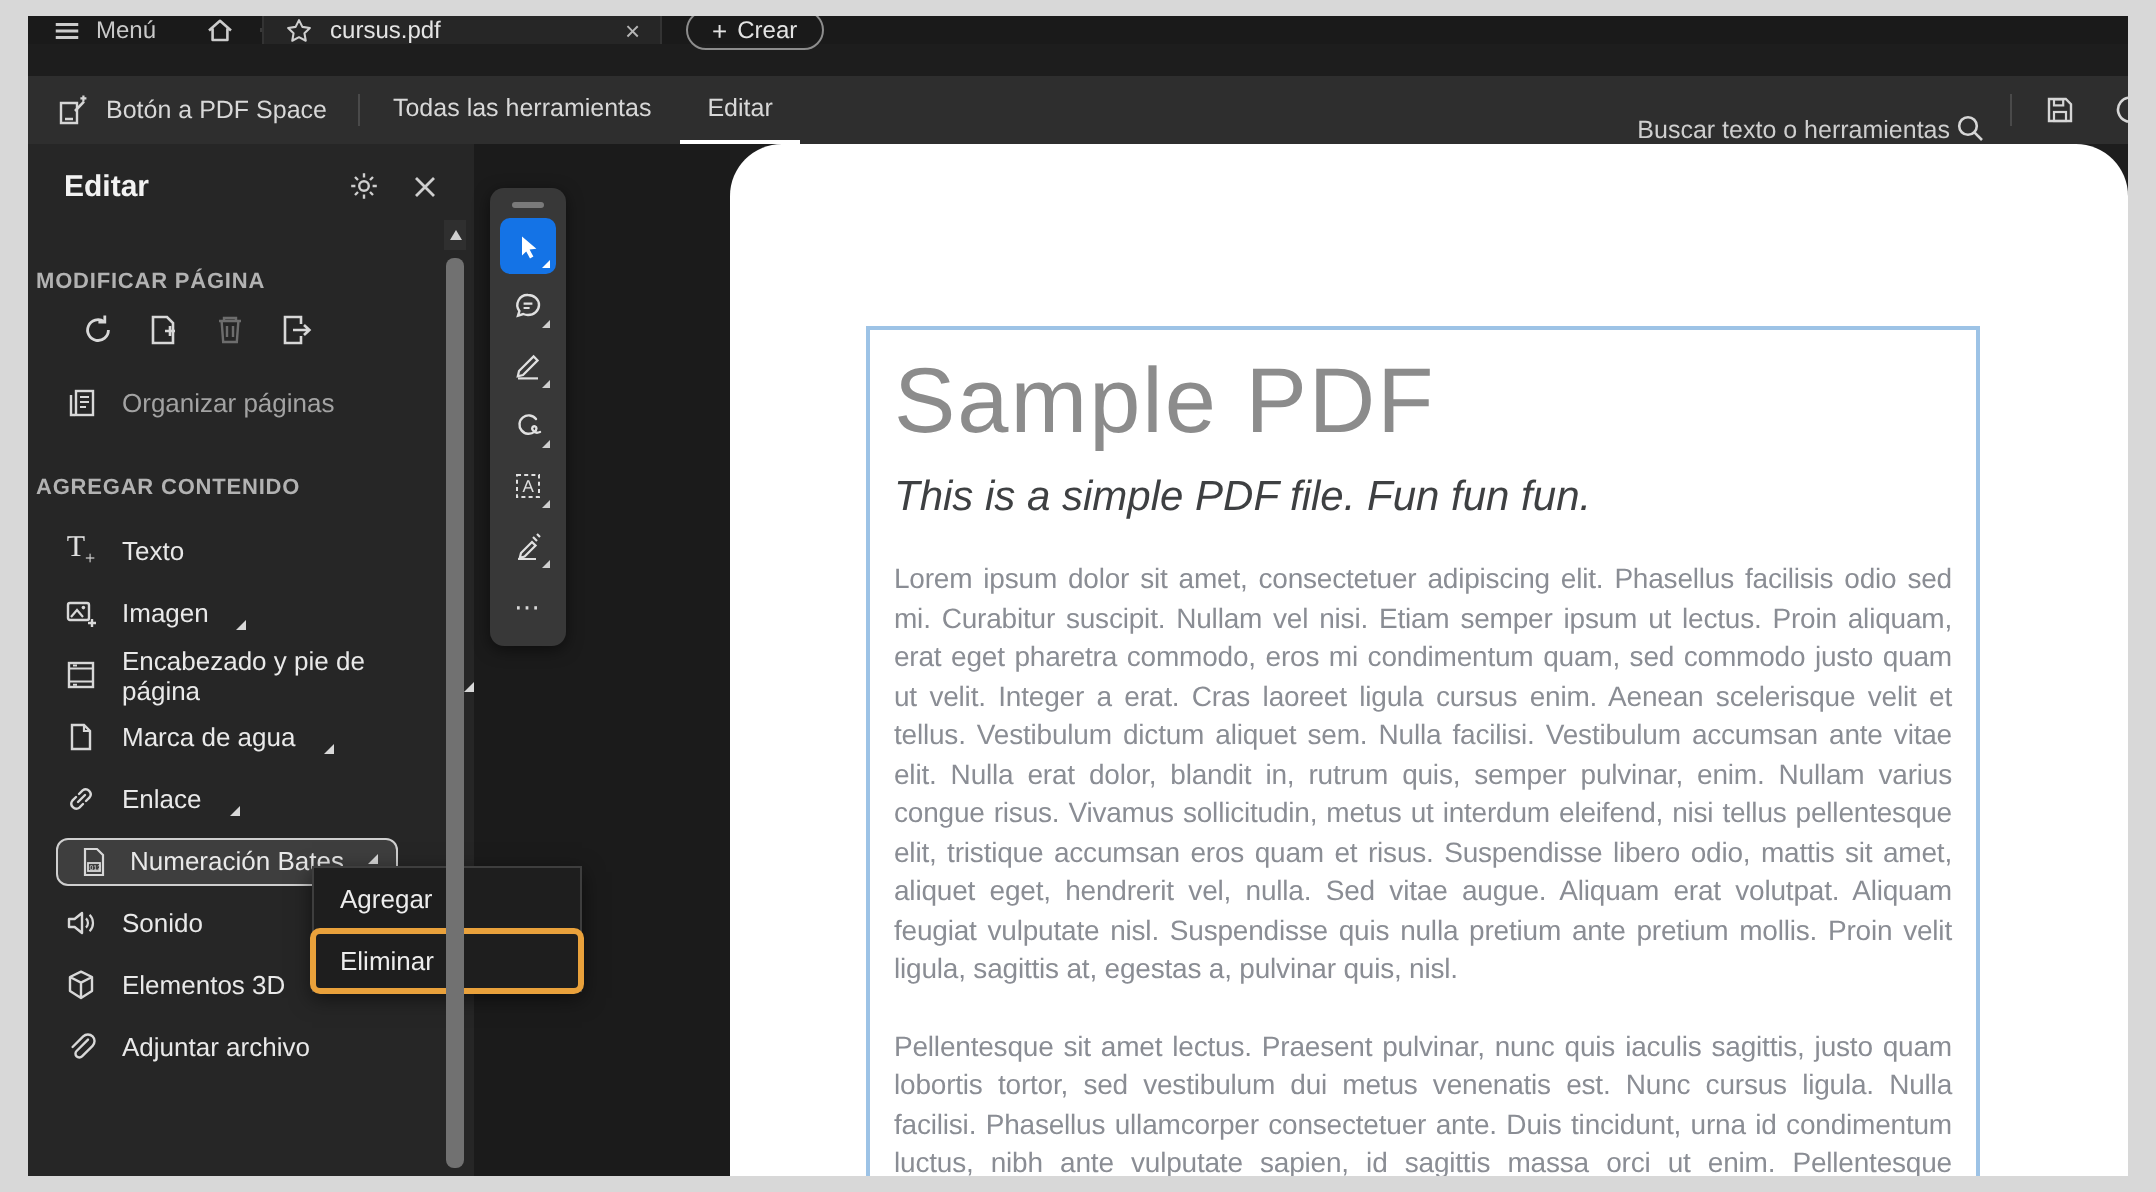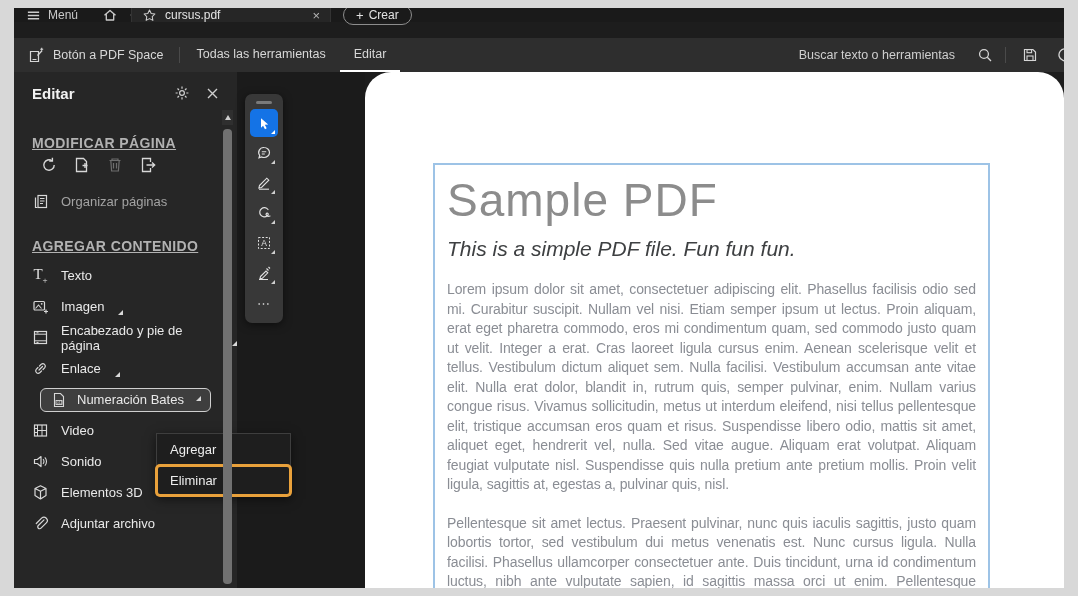--- a/index.html
+++ b/index.html
@@ -16,36 +16,36 @@
   .create-btn { display:flex; align-items:center; gap:5px; border:1px solid #8d8d8d; border-radius:12px; padding:2px 12px; margin:4px 0 4px 12px; align-self:center; color:#e3e3e3; cursor:pointer; }
   .plus-glyph { font-size:13px; color:#e3e3e3; line-height:1; }
 
   
   .toolbar { position:absolute; left:0; top:30px; width:100%; height:34px; background:#2e2e2e; display:flex; align-items:stretch; color:#d8d8d8; font-size:12.5px; }
   .tbar-item { display:flex; align-items:center; gap:8px; padding:0 14px; cursor:pointer; }
   .tbar-tab { display:flex; align-items:center; padding:0 14px; cursor:pointer; border-bottom:2px solid transparent; }
   .tbar-tab.active { border-bottom:2px solid #fff; }
   .tbar-sep { width:1px; background:#4a4a4a; margin:9px 2px; }
   .tbar-right { margin-left:auto; display:flex; align-items:stretch; }
-  .search-box { display:flex; align-items:center; gap:22px; padding:0 10px; color:#cfcfcf; cursor:pointer; }
+  .search-box { display:flex; align-items:flex-end; gap:2px; padding:0 10px; color:#cfcfcf; cursor:pointer; }
 
   
   .sidebar { position:absolute; left:0; top:64px; width:223px; height:516px; background:#262626; }
   .sb-header { position:absolute; left:0; top:0; width:100%; height:42px; display:flex; align-items:center; padding:0 18px; }
   .sb-title { font-size:15px; font-weight:bold; color:#f2f2f2; flex:1; }
   .sb-hicon { margin-left:16px; cursor:pointer; display:flex; }
-  .sb-section { position:absolute; left:18px; font-size:14px; font-weight:bold; letter-spacing:.4px; color:#b2b2b2;text-decoration:underline; }
+  .sb-section { position:absolute; left:4px; font-size:11px; font-weight:bold; letter-spacing:.4px; color:#b2b2b2; }
   .modify-icons { position:absolute; left:26px; top:84px; display:flex; gap:15px; }
   .mod-icon { width:18px; height:18px; cursor:pointer; display:flex; }
   .mod-icon.disabled { opacity:.4; }
   .sb-row { position:absolute; left:0; width:100%; height:30px; display:flex; align-items:center; gap:12px; padding-left:18px; font-size:13px; color:#a3a3a3; cursor:pointer; }
   .sb-items { position:absolute; left:0; top:188px; width:100%; }
   .sb-item { height:31px; display:flex; align-items:center; gap:12px; padding-left:18px; font-size:13px; color:#e9e9e9; cursor:pointer; }
   .sb-item .ic { width:17px; display:flex; justify-content:center; }
-  .sb-item.selected { height:31px; padding-left:12px; }
+  .sb-item.selected { height:31px; padding-left:0; }
   .chip { display:inline-flex; align-items:center; gap:10px; background:#3e3e3e; border:1px solid #cfcfcf; border-radius:6px; padding:3px 9px 3px 9px; margin-left:14px; }
   .submenu-corner { width:0; height:0; border-bottom:5px solid #d8d8d8; border-left:5px solid transparent; align-self:flex-end; margin:0 0 7px 2px; }
   .t-plus { font-family:"Liberation Serif", serif; font-size:15px; color:#e0e0e0; line-height:1; }
   .t-plus sub { font-size:9px; }
 
   
   .sb-scroll { position:absolute; right:4px; top:38px; bottom:0; width:11px; z-index:60; }
   .sb-up { position:absolute; top:0; left:0; width:11px; height:15px; background:#2f2f2f; display:flex; align-items:center; justify-content:center; cursor:pointer; }
   .sb-up:before { content:""; width:0; height:0; border-left:3.5px solid transparent; border-right:3.5px solid transparent; border-bottom:5px solid #cfcfcf; }
   .sb-thumb { position:absolute; top:19px; bottom:4px; left:1px; width:9px; background:#717171; border-radius:4px; cursor:grab; }
@@ -237,20 +237,30 @@
       </div>
       <div class="sb-item">
         <span class="ic">
           <svg width="17" height="17" viewBox="0 0 17 17">
               <rect x="2.5" y="2.5" width="12" height="12" stroke="#d8d8d8" stroke-width="1.2" fill="none"></rect>
               <path d="M2.5 5.2h12M2.5 11.8h12" stroke="#d8d8d8" stroke-width="1"></path>
               <path d="M4.5 3.8h2M4.5 13.4h2" stroke="#d8d8d8" stroke-width="1"></path>
             </svg>
         </span>
         <span>Encabezado y pie de página</span>
+        <span class="submenu-corner"></span>
+      </div>
+      <div class="sb-item">
+        <span class="ic">
+          <svg width="17" height="17" viewBox="0 0 17 17">
+              <path d="M4 2.5h6l3 3v9H4z" stroke="#d8d8d8" stroke-width="1.2" fill="none"></path>
+              <path d="M10 2.5v3h3" stroke="#d8d8d8" stroke-width="1.1" fill="none"></path>
+            </svg>
+        </span>
+        <span>Marca de agua</span>
         <span class="submenu-corner"></span>
       </div>
       <div class="sb-item">
         <span class="ic">
           <svg width="17" height="17" viewBox="0 0 17 17">
               <path d="M7 10l3.5-3.5M6 7.5 4.2 9.3a2.5 2.5 0 0 0 3.5 3.5l1.8-1.8M11 9.5l1.8-1.8a2.5 2.5 0 0 0-3.5-3.5L7.5 6" stroke="#d8d8d8" stroke-width="1.2" fill="none" stroke-linecap="round"></path>
             </svg>
         </span>
         <span>Enlace</span>
         <span class="submenu-corner"></span>
@@ -264,29 +274,20 @@
                 <text x="5.8" y="11.8" font-size="3.4" fill="#d8d8d8" font-family="Liberation Sans, sans-serif">012</text>
               </svg>
           </span>
           <span>Numeración Bates</span>
           <span class="submenu-corner"></span>
         </span>
       </div>
       <div class="sb-item">
         <span class="ic">
           <svg width="17" height="17" viewBox="0 0 17 17">
-              <rect x="2.5" y="3" width="12" height="11" stroke="#d8d8d8" stroke-width="1.2" fill="none"></rect>
-              <path d="M5.5 3v11M2.5 6.5h3M2.5 10.5h3M5.5 8.5h9M10 3v11" stroke="#d8d8d8" stroke-width="1"></path>
-            </svg>
-        </span>
-        <span>Video</span>
-      </div>
-      <div class="sb-item">
-        <span class="ic">
-          <svg width="17" height="17" viewBox="0 0 17 17">
               <path d="M2.5 6.5v4h2.8L9 13.5v-10L5.3 6.5z" stroke="#d8d8d8" stroke-width="1.2" fill="none" stroke-linejoin="round"></path>
               <path d="M11 6.2a3.2 3.2 0 0 1 0 4.6M12.8 4.4a5.8 5.8 0 0 1 0 8.2" stroke="#d8d8d8" stroke-width="1.1" fill="none"></path>
             </svg>
         </span>
         <span>Sonido</span>
       </div>
       <div class="sb-item">
         <span class="ic">
           <svg width="17" height="17" viewBox="0 0 17 17">
               <path d="M8.5 1.8 14 4.5v7L8.5 15 3 11.5v-7zM3 4.5l5.5 2.8L14 4.5M8.5 7.3V15" stroke="#d8d8d8" stroke-width="1.2" fill="none" stroke-linejoin="round"></path>

